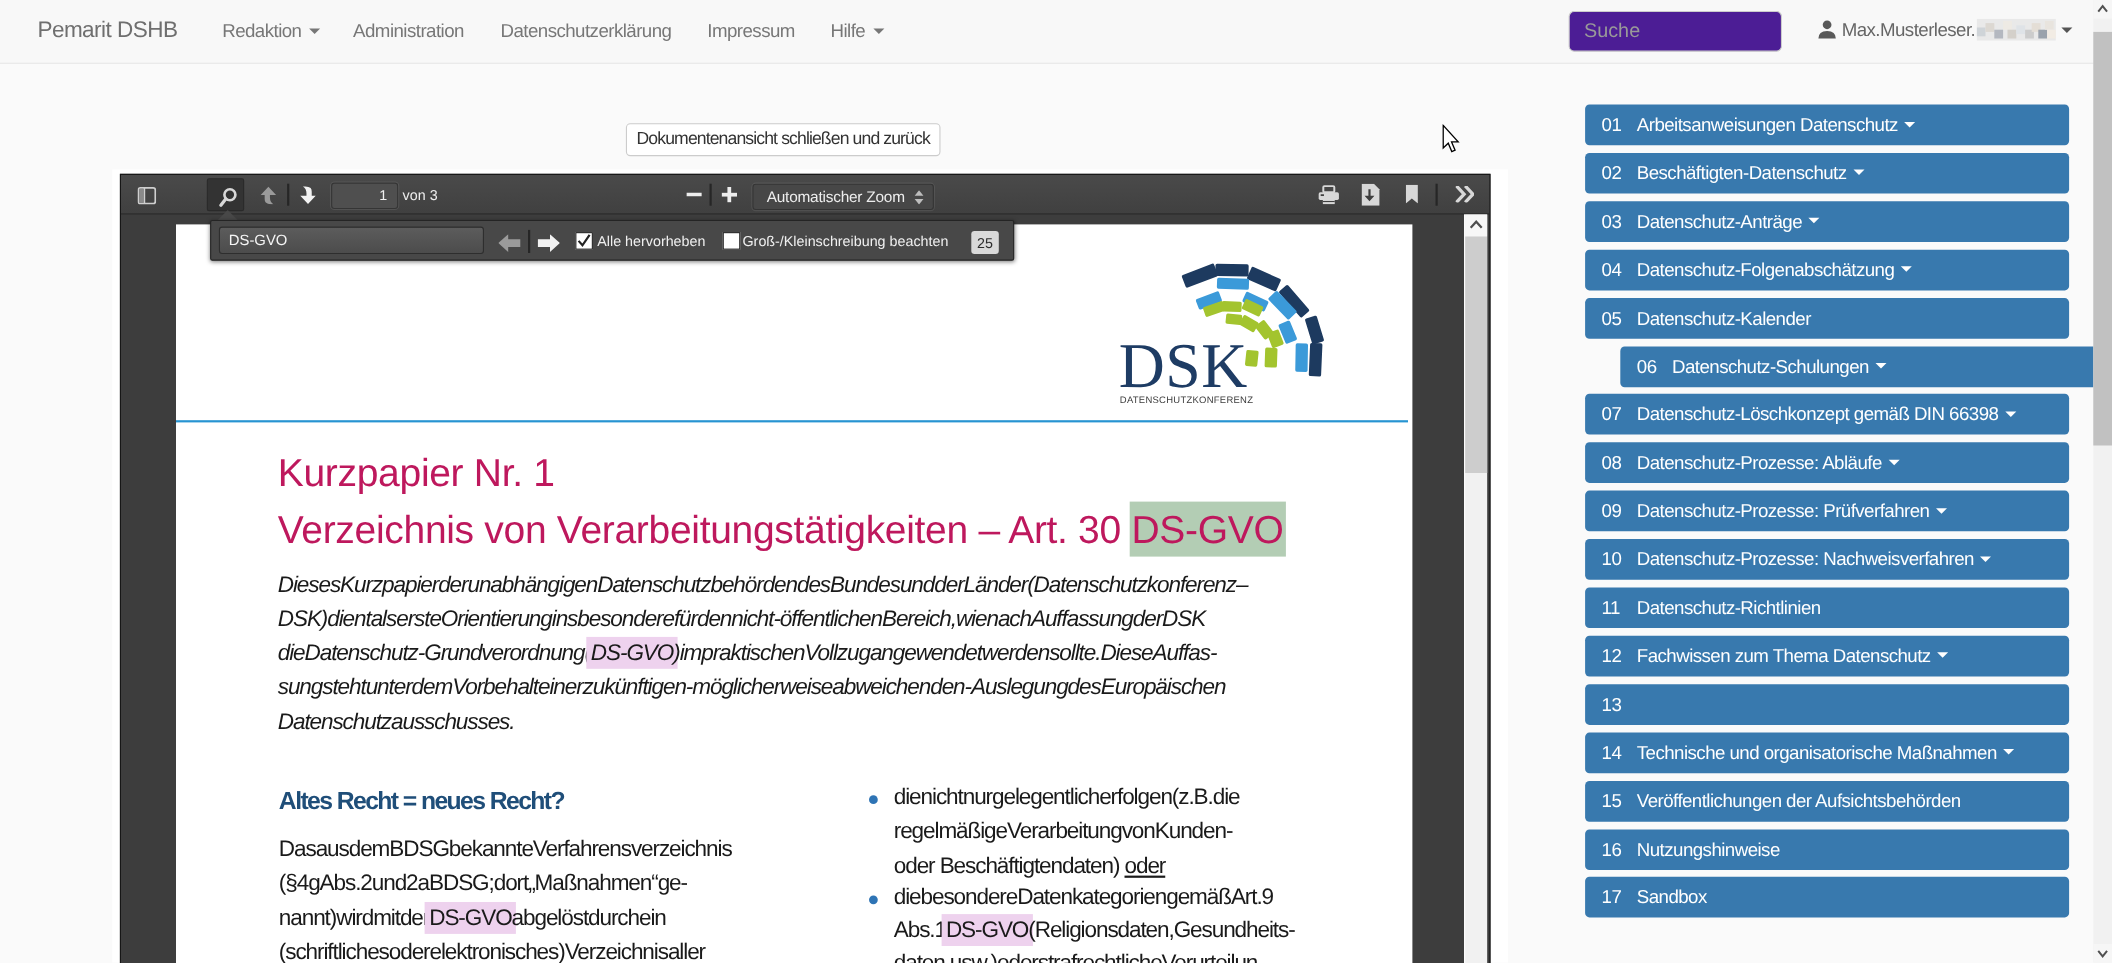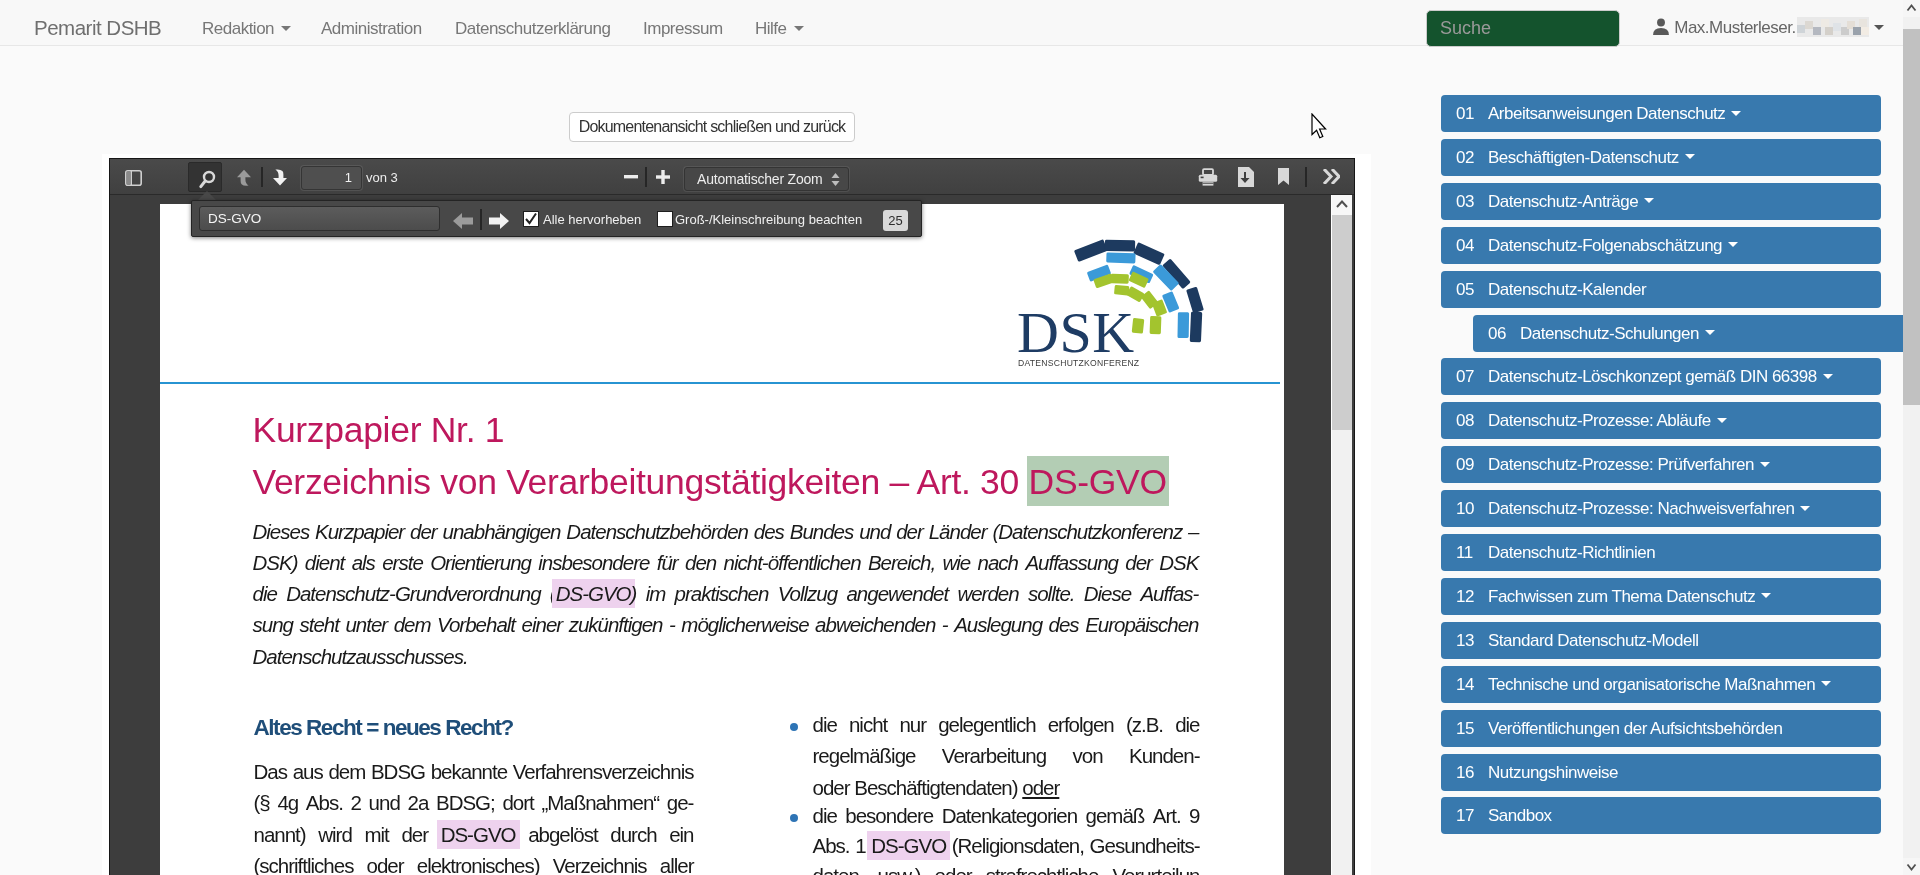--- a/index.html
+++ b/index.html
@@ -1,28 +1,28 @@
 <!DOCTYPE html>
 <html><head>
 <meta charset="utf-8">
 <style>
 * { margin:0; padding:0; box-sizing:border-box; }
 html,body { width:1920px; height:875px; overflow:hidden; background:#fafafa;
   font-family:"Liberation Sans", sans-serif; }
 
 
-#navbar { position:absolute; left:0; top:0; width:1920px; height:46px;
+#navbar { position:absolute; left:0; top:0; width:1920px; height:58px;
   background:#f8f8f8; border-bottom:1px solid #e7e7e7;padding-left:32px; }
 #brand { position:absolute; left:34px; top:16px; font-size:20.5px; color:#6f6f6f; letter-spacing:-0.5px; }
 .navlink { position:absolute; top:19px; font-size:17px; color:#777; letter-spacing:-0.5px; }
 .caret { display:inline-block; width:0; height:0; border-left:5px solid transparent;
   border-right:5px solid transparent; border-top:5px solid #777; vertical-align:middle;
   margin-left:7px; margin-top:-2px;}
 #suche { position:absolute; left:1426px; top:10px; width:194px; height:37px;
-  background:#14532d; border:1px solid #ccc; border-radius:5px; font-size:18px;
+  background:#4c1d95; border:1px solid #ccc; border-radius:5px; font-size:18px;
   color:#999; padding-left:13px; line-height:35px; }
 #user { position:absolute; left:1652px; top:17px; font-size:17px; color:#666; letter-spacing:-0.5px; }
 #pixels { display:inline-block; width:72px; height:20px; vertical-align:-4px; margin-left:1px; }
 
 
 #closebtn { position:absolute; left:569px; top:112px; width:286px; height:30px;
   background:#fff; border:1px solid #ccc; border-radius:4px; color:#333;
   font-size:16px; letter-spacing:-0.8px; text-align:center; line-height:28px; white-space:nowrap; }
 
 
@@ -76,21 +76,21 @@
   margin-left:6px; margin-top:-3px; }
 
 
 #psb { position:absolute; left:1903px; top:0; width:17px; height:875px; background:#f1f1f1; }
 #psb .thumb { position:absolute; left:0; top:29px; width:17px; height:376px; background:#c1c1c1; }
 #psb .sbtn { position:absolute; left:0; width:17px; height:17px; background:#f6f6f6; }
 
 
 #doc { position:absolute; left:0; top:0; width:1124px; height:700px; overflow:hidden;
   color:#1a1a1a; }
-.line { position:absolute; display:flex; justify-content:space-between; white-space:nowrap; }
+.line { position:absolute; display:flex; white-space:nowrap; }
 .h1blue { position:absolute; color:#be185d; font-size:35.5px; letter-spacing:-0.3px; white-space:nowrap;}
 .docit { font-style:italic; font-size:20.5px; letter-spacing:-1px; }
 .docn { font-size:20.5px; letter-spacing:-1px; }
 .hlg { background:#b3cdb4; padding:6px 2px 4px; margin:-6px -2px -4px; }
 .hlp { background:#eed2ee; padding:3px 4px; margin:-3px -4px; }
 .bullet { position:absolute; width:8px; height:8px; border-radius:50%; background:#2e74b5; }
 </style>
 </head>
 <body>
 <div id="navbar">
@@ -443,21 +443,20 @@
     <div class="sbtn2" style="top:534px;">
       <span class="num">11</span>
       <span class="lbl">Datenschutz-Richtlinien</span>
     </div>
     <div class="sbtn2" style="top:577.9px;">
       <span class="num">12</span>
       <span class="lbl">Fachwissen zum Thema Datenschutz<span class="wcaret"></span></span>
     </div>
     <div class="sbtn2" style="top:621.8px;">
       <span class="num">13</span>
-      <span class="lbl">Standard Datenschutz-Modell</span>
     </div>
     <div class="sbtn2" style="top:665.6999999999999px;">
       <span class="num">14</span>
       <span class="lbl">Technische und organisatorische Maßnahmen<span class="wcaret"></span></span>
     </div>
     <div class="sbtn2" style="top:709.6px;">
       <span class="num">15</span>
       <span class="lbl">Veröffentlichungen der Aufsichtsbehörden</span>
     </div>
     <div class="sbtn2" style="top:753.5px;">

